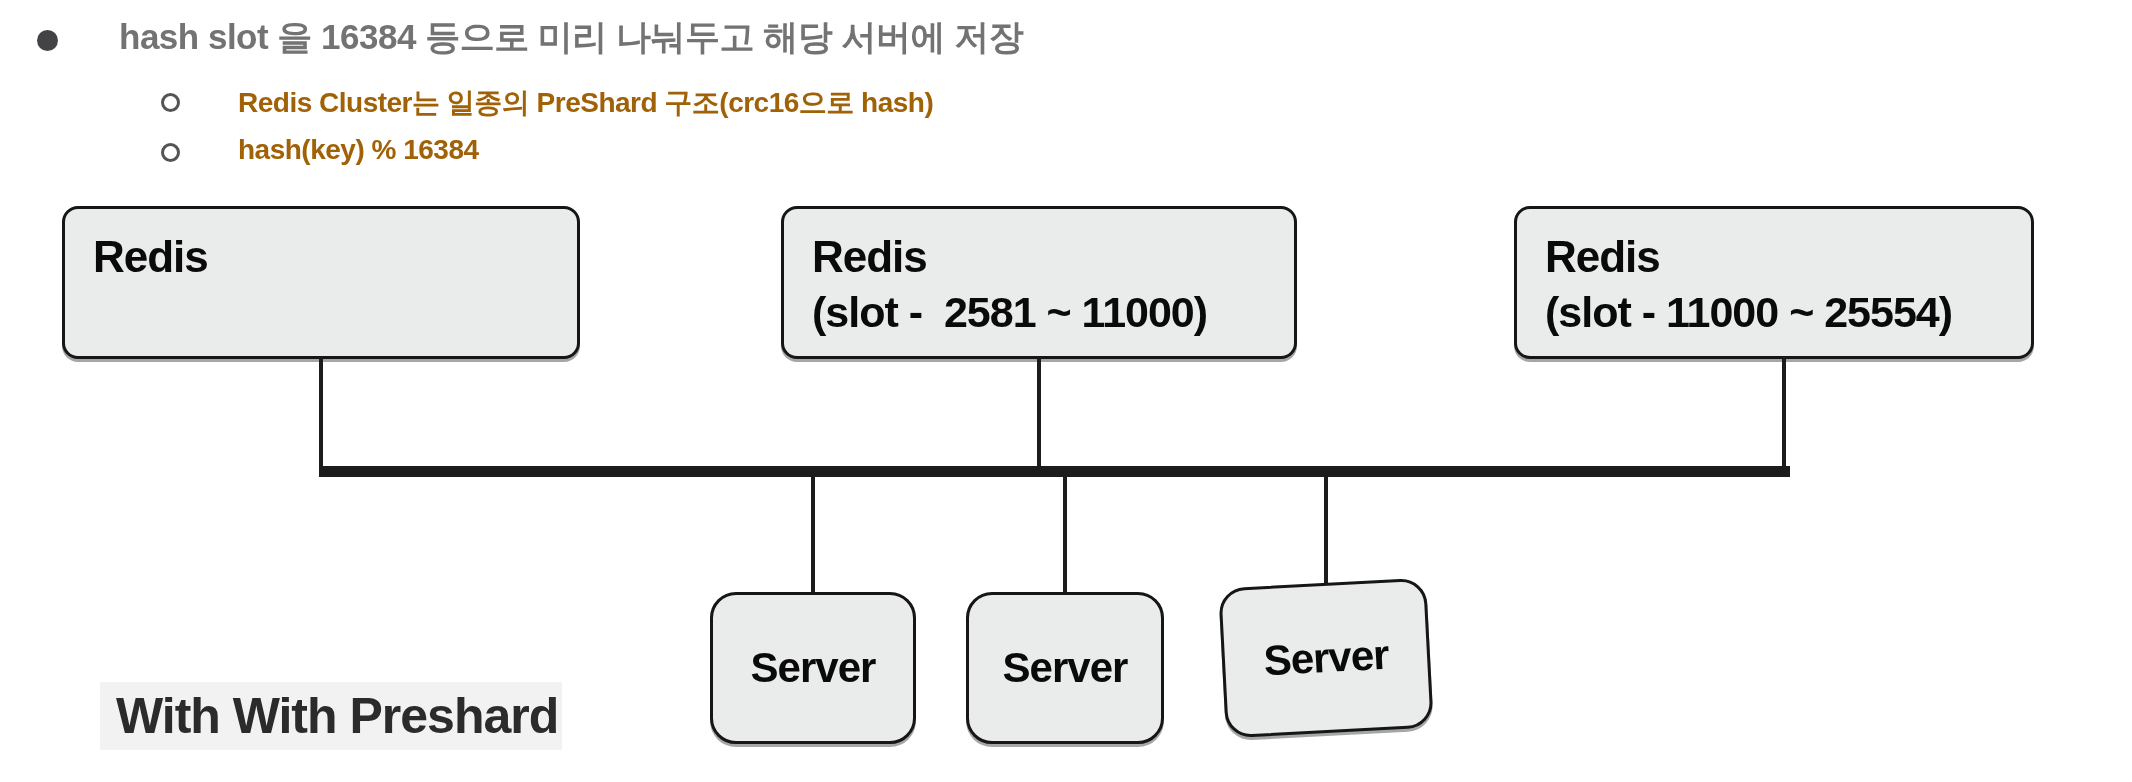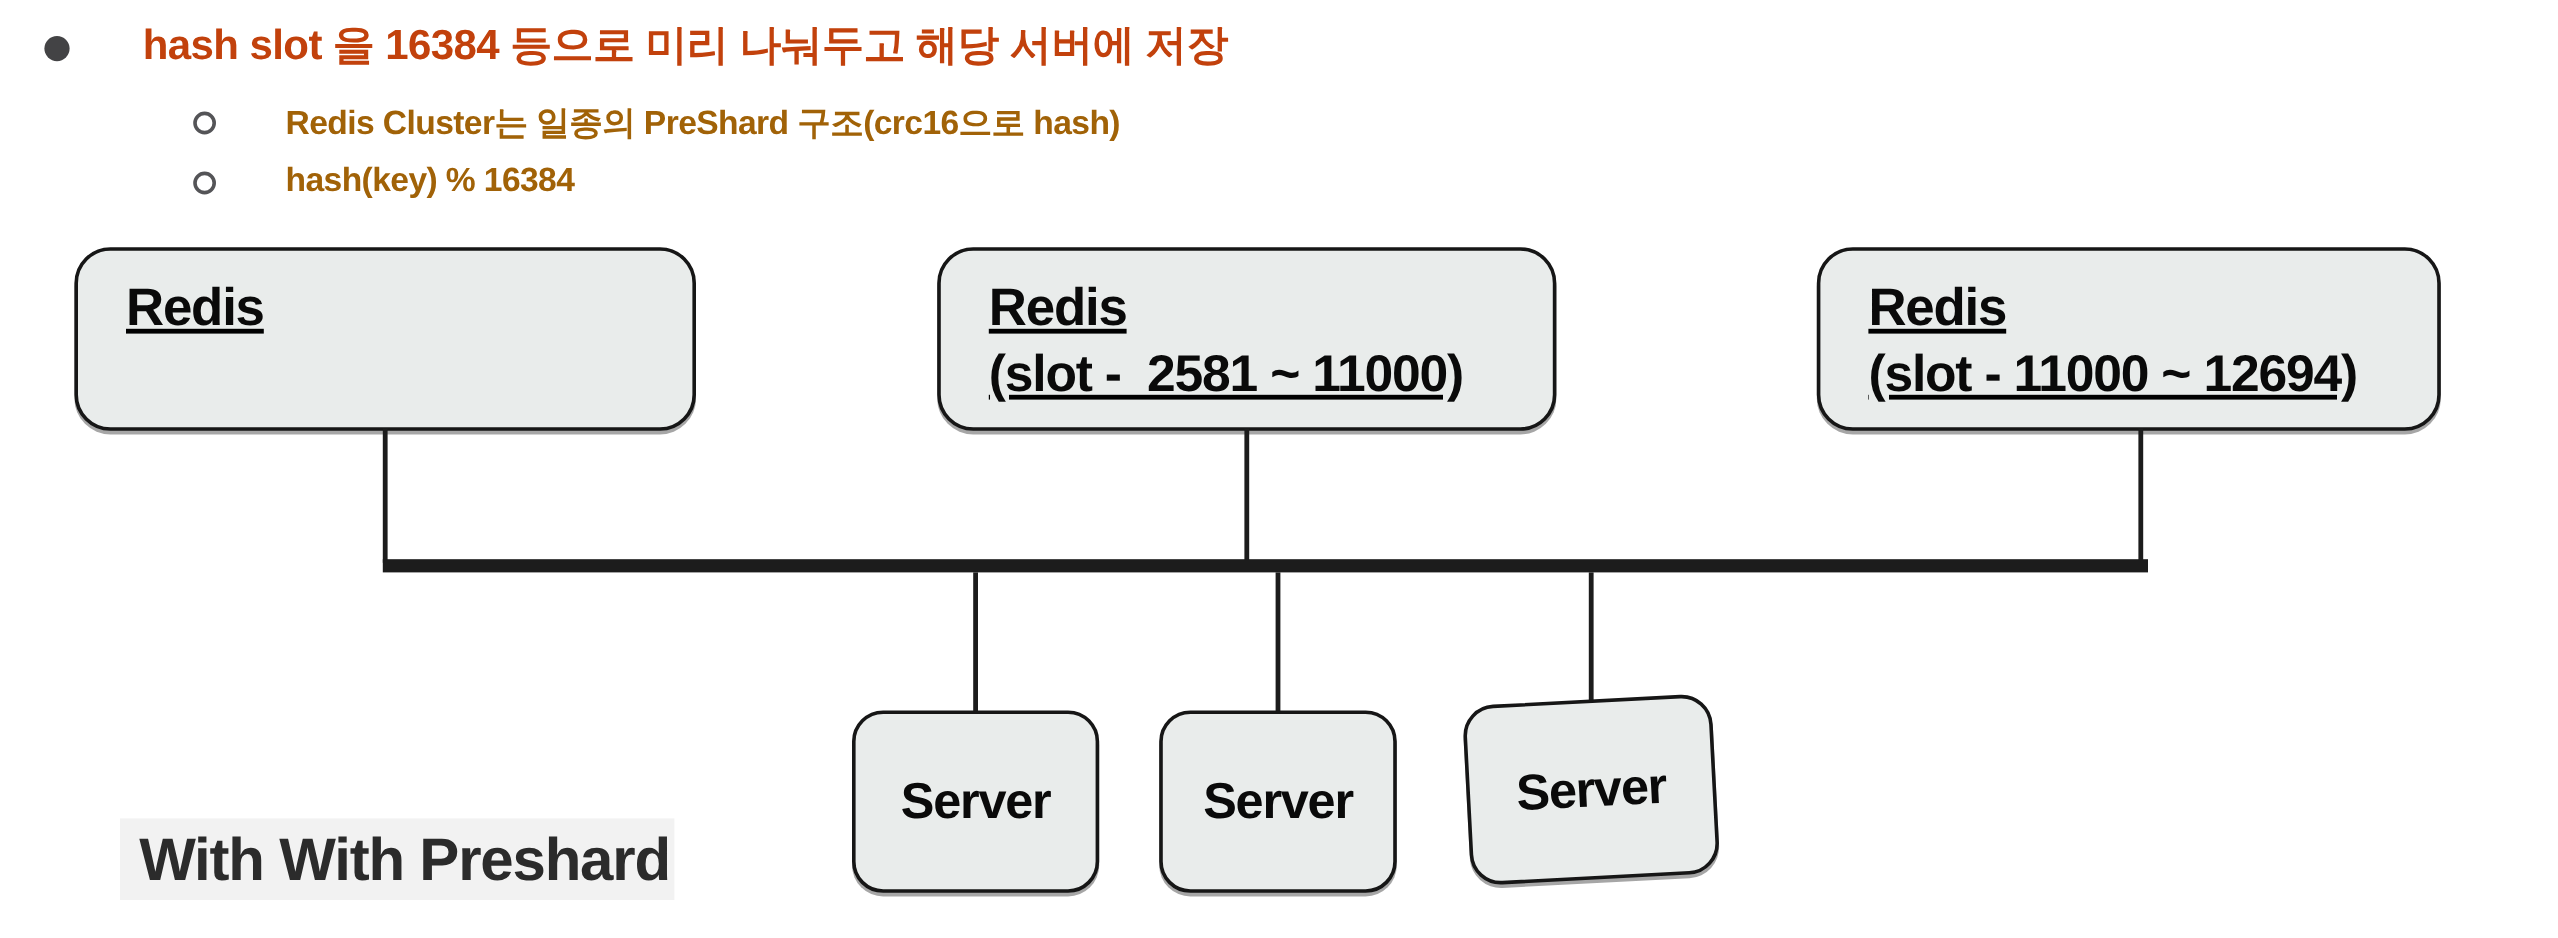--- a/index.html
+++ b/index.html
@@ -7,42 +7,41 @@
     position:relative;width:2132px;height:782px;background:#ffffff;overflow:hidden;
     font-family:"Liberation Sans","DejaVu Sans",sans-serif;
   }
   
   .dot{
     position:absolute;left:37px;top:30px;width:21px;height:21px;border-radius:50%;
     background:#434345;
   }
   .main-text{
     position:absolute;left:119px;top:14px;font-size:35px;font-weight:700;
-    color:#c2410c;letter-spacing:-0.5px;white-space:pre;
+    color:#737373;letter-spacing:-0.5px;white-space:pre;
   }
   .sub-circle{
     position:absolute;width:13px;height:13px;border:3px solid #545457;border-radius:50%;
     background:#ffffff;
   }
   .c1{left:161px;top:93px;}
   .c2{left:161px;top:143px;}
   .sub-text{
     position:absolute;font-size:28px;font-weight:700;color:#a16207;
     letter-spacing:-0.5px;white-space:pre;
   }
   .st1{left:238px;top:84px;}
   .st2{left:238px;top:134px;}
   
   .node{
     position:absolute;top:206px;height:153px;box-sizing:border-box;
     background:var(--node-fill,#e9eceb);
     border:3px solid var(--node-border,#161616);
-    border-radius:30px;padding:22px 0 0 40px;
+    border-radius:16px;padding:22px 0 0 28px;
     box-shadow:0 3px 0 rgba(0,0,0,0.35);
-    text-decoration:underline;
   }
   .node1{left:62px;width:518px;}
   .node2{left:781px;width:516px;}
   .node3{left:1514px;width:520px;}
   .node-title{
     font-size:44px;font-weight:800;color:#0a0a0a;letter-spacing:-1px;line-height:52px;
   }
   .node-range{
     font-size:43px;font-weight:800;color:#0a0a0a;letter-spacing:-1px;line-height:58px;
     white-space:pre;
@@ -91,21 +90,21 @@
 
   <div class="node node1">
     <div class="node-title">Redis</div>
   </div>
   <div class="node node2">
     <div class="node-title">Redis</div>
     <div class="node-range">(slot -  2581 ~ 11000)</div>
   </div>
   <div class="node node3">
     <div class="node-title">Redis</div>
-    <div class="node-range">(slot - 11000 ~ 12694)</div>
+    <div class="node-range">(slot - 11000 ~ 25554)</div>
   </div>
 
   <div class="conn drop1"></div>
   <div class="conn drop2"></div>
   <div class="conn drop3"></div>
   <div class="conn bus"></div>
   <div class="conn sdrop1"></div>
   <div class="conn sdrop2"></div>
   <div class="conn sdrop3"></div>
 

